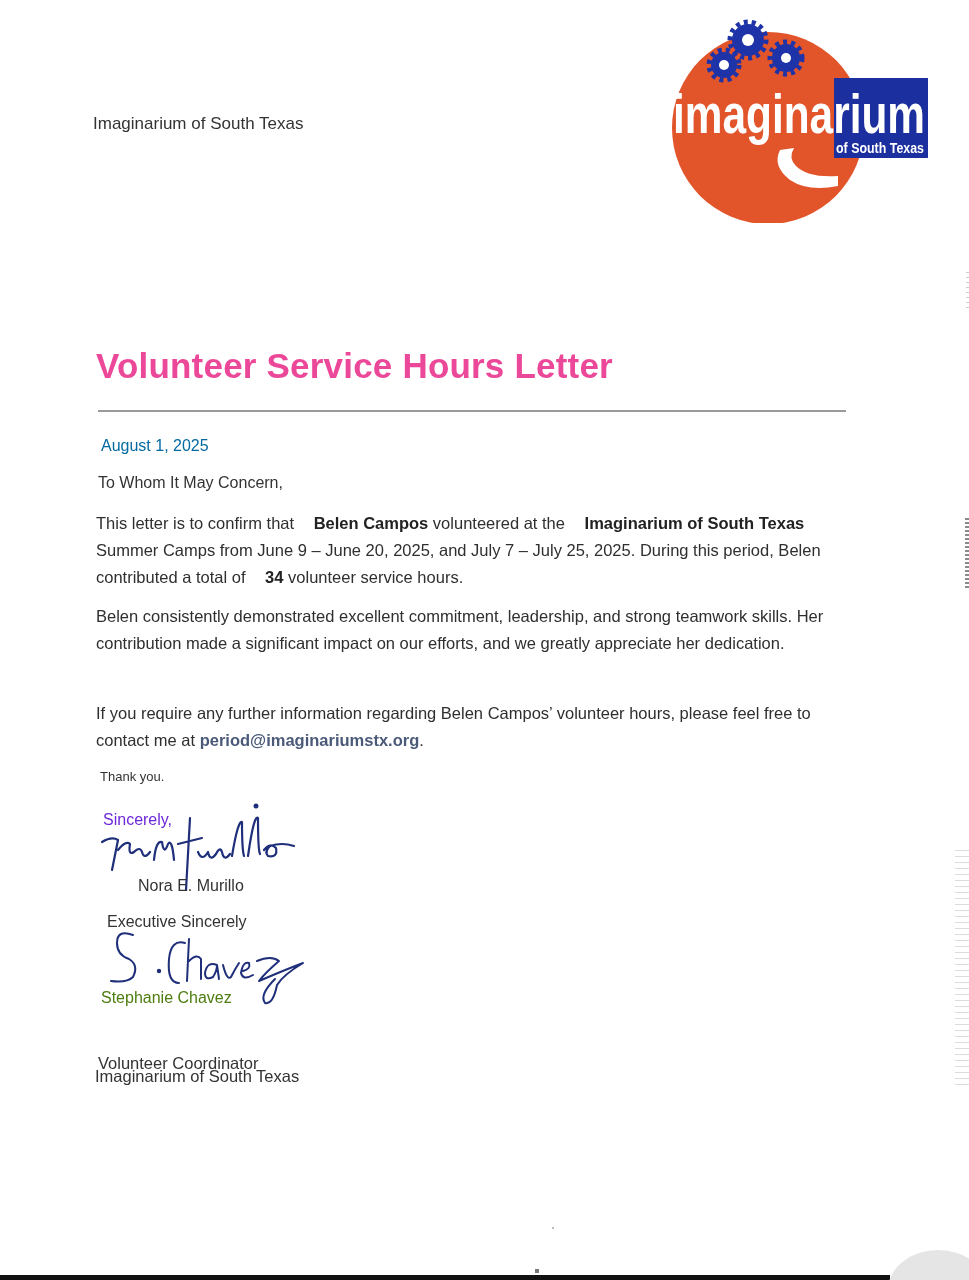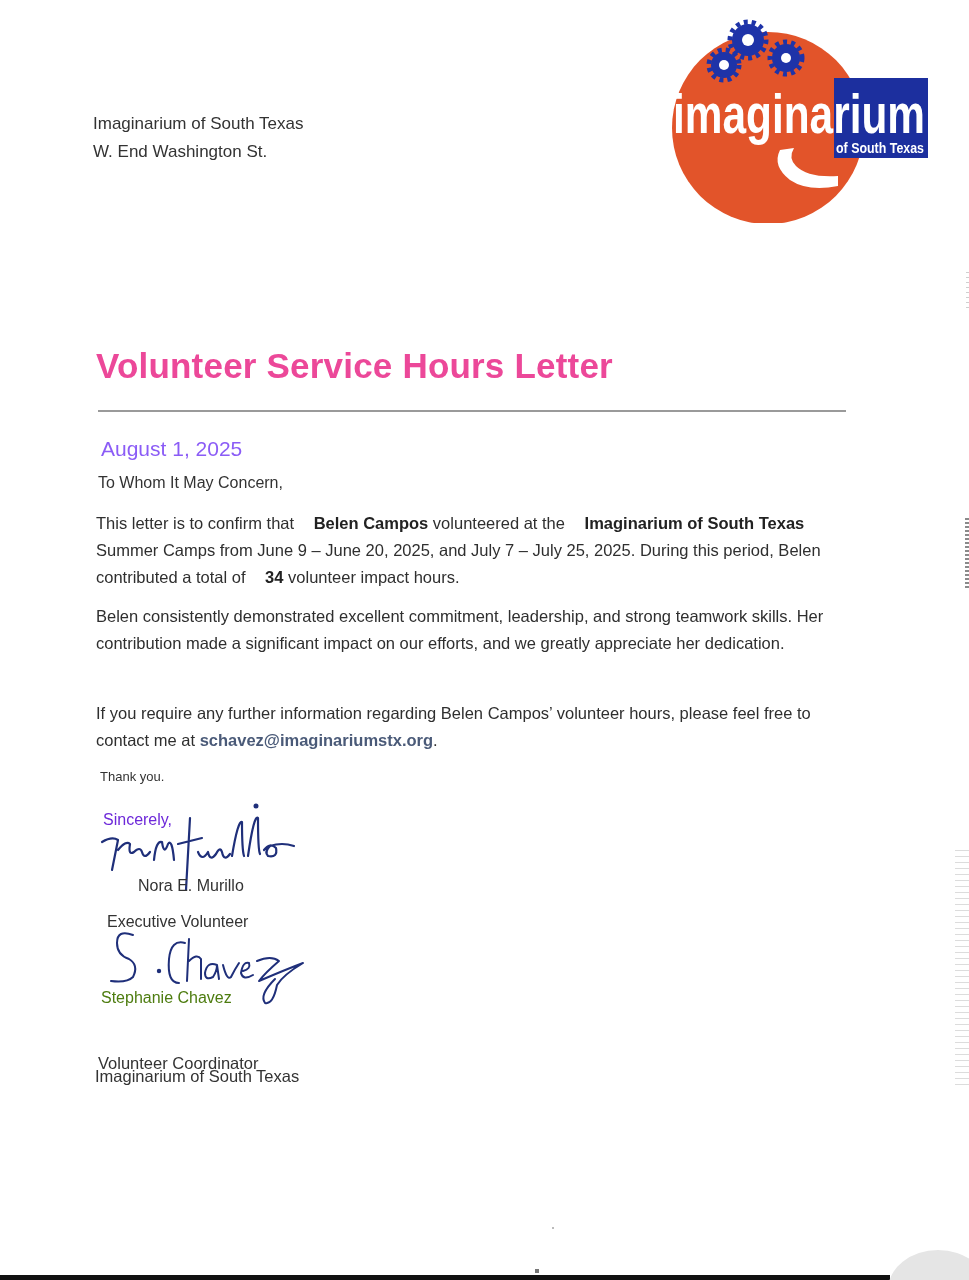--- a/index.html
+++ b/index.html
@@ -7,21 +7,21 @@
       width: 969px; height: 1280px; position: relative; overflow: hidden;
       background: #ffffff; color: #2b2b2b;
       font-family: "Liberation Sans", sans-serif;
     }
     .abs { position: absolute; }
     .addr { left: 93px; top: 110px; font-size: 17px; line-height: 28px; color: #333; }
     .addr div { white-space: nowrap; }
     .logo { left: 668px; top: 8px; width: 265px; height: 215px; }
     .title { left: 96px; top: 346px; font-size: 35px; font-weight: bold; color: #ec4899; letter-spacing: 0.2px; }
     .rule { left: 98px; top: 410px; width: 748px; height: 0; border-top: 2px solid #9a9a9a; }
-    .date { left: 101px; top: 437px; font-size: 21px; color: #8b5cf6; }
+    .date { left: 101px; top: 437px; font-size: 16px; color: #0369a1; }
     .greet { left: 98px; top: 474px; font-size: 16px; color: #333; }
     .para { left: 96px; width: 760px; font-size: 16.5px; line-height: 27px; color: #2f2f2f; }
     .p1 { top: 510px; }
     .p2 { top: 603px; }
     .p3 { top: 700px; }
     .para b { color: #222; padding-left: 15px; }
     .email { color: #4a5a78; font-weight: bold; }
     .thanks { left: 100px; top: 769px; font-size: 13px; color: #333; }
     .sincerely { left: 103px; top: 811px; font-size: 16px; color: #6d28d9; }
     .sig1 { left: 98px; top: 800px; width: 205px; height: 95px; }
@@ -37,21 +37,20 @@
     .margin-marks { left: 955px; width: 10px; }
     .mm1 { top: 518px; height: 70px; background: repeating-linear-gradient(#8a8a8a 0 2px, #fff 2px 4px); width: 4px; left: 965px; }
     .mm2 { top: 850px; height: 240px; background: repeating-linear-gradient(#dcdcdc 0 1px, #fff 1px 6px); width: 14px; }
     .mm3 { top: 272px; height: 40px; background: repeating-linear-gradient(#cfcfcf 0 1px, #fff 1px 5px); width: 3px; left: 966px; }
   </style>
 </head>
 <body>
 
 <div class="abs addr">
   <div>Imaginarium of South Texas</div>
-  <div>W. End Washington St.</div>
 </div>
 
 <svg class="abs logo" viewBox="0 0 265 215">
   <circle cx="100" cy="120" r="96" fill="#e2542a"></circle>
 
   <g fill="#1e33a8">
     <circle cx="56" cy="57" r="13"></circle>
     <circle cx="80" cy="32" r="16"></circle>
     <circle cx="118" cy="50" r="14"></circle>
     <g stroke="#1e33a8" stroke-width="5" stroke-dasharray="4 4" fill="none">
@@ -70,42 +69,42 @@
   <text x="5" y="125" font-family="Liberation Sans, sans-serif" font-weight="bold" font-size="55" fill="#fff" textLength="252" lengthAdjust="spacingAndGlyphs">imaginarium</text>
   <text x="168" y="145" font-family="Liberation Sans, sans-serif" font-weight="bold" font-size="15" fill="#fff" textLength="88" lengthAdjust="spacingAndGlyphs">of South Texas</text>
 </svg>
 
 <div class="abs title">Volunteer Service Hours Letter</div>
 <div class="abs rule"></div>
 
 <div class="abs date">August 1, 2025</div>
 <div class="abs greet">To Whom It May Concern,</div>
 
-<div class="abs para p1"><span>This letter is to confirm that </span><b>Belen Campos</b><span> volunteered at the </span><b>Imaginarium of South Texas</b><span> Summer Camps from June 9 – June 20, 2025, and July 7 – July 25, 2025. During this period, Belen contributed a total of </span><b>34</b><span> volunteer impact hours.</span></div>
+<div class="abs para p1"><span>This letter is to confirm that </span><b>Belen Campos</b><span> volunteered at the </span><b>Imaginarium of South Texas</b><span> Summer Camps from June 9 – June 20, 2025, and July 7 – July 25, 2025. During this period, Belen contributed a total of </span><b>34</b><span> volunteer service hours.</span></div>
 
 <div class="abs para p2">Belen consistently demonstrated excellent commitment, leadership, and strong teamwork skills. Her contribution made a significant impact on our efforts, and we greatly appreciate her dedication.</div>
 
-<div class="abs para p3"><span>If you require any further information regarding Belen Campos’ volunteer hours, please feel free to contact me at </span><span class="email">schavez@imaginariumstx.org</span><span>.</span></div>
+<div class="abs para p3"><span>If you require any further information regarding Belen Campos’ volunteer hours, please feel free to contact me at </span><span class="email">period@imaginariumstx.org</span><span>.</span></div>
 
 <div class="abs thanks">Thank you.</div>
 <div class="abs sincerely">Sincerely,</div>
 
 <svg class="abs sig1" viewBox="0 0 205 95">
   <g fill="none" stroke="#1f2f7a" stroke-width="2.2" stroke-linecap="round" stroke-linejoin="round">
     <path d="M4 42 Q14 36 20 40 L14 70 M20 50 Q28 40 32 44 Q30 56 36 52 Q42 46 44 52 Q46 60 52 52"></path>
     <path d="M56 60 Q58 40 64 42 Q66 56 70 44 Q74 38 76 60"></path>
     <path d="M92 18 L88 90 M80 44 Q96 40 104 38"></path>
     <path d="M100 52 Q104 62 110 52 Q112 62 118 54 Q122 46 124 52 Q126 62 132 54"></path>
     <path d="M134 56 Q140 20 144 22 Q144 50 146 56 M150 56 Q156 14 160 18 Q160 50 162 54"></path>
     <path d="M166 50 Q172 42 178 48 Q180 58 170 56 Q166 52 172 46 Q184 42 196 46"></path>
     <circle cx="158" cy="6" r="1.4" fill="#1f2f7a"></circle>
   </g>
 </svg>
 <div class="abs name1">Nora E. Murillo</div>
-<div class="abs role1">Executive Volunteer</div>
+<div class="abs role1">Executive Sincerely</div>
 
 <svg class="abs sig2" viewBox="0 0 210 90">
   <g fill="none" stroke="#1f2f7a" stroke-width="2" stroke-linecap="round" stroke-linejoin="round">
     <path d="M28 10 Q12 4 12 18 Q12 30 24 34 Q34 40 28 52 Q22 58 6 56"></path>
     <circle cx="54" cy="46" r="1.2" fill="#1f2f7a"></circle>
     <path d="M80 18 Q66 14 64 34 Q62 58 74 58 M84 14 L82 56 M84 36 Q92 28 96 34 L96 54"></path>
     <path d="M112 40 Q102 36 100 48 Q100 56 108 52 Q112 46 112 40 L114 54"></path>
     <path d="M118 40 Q122 56 126 52 Q130 44 134 38"></path>
     <path d="M138 46 Q146 44 144 38 Q138 36 136 48 Q138 56 148 50"></path>
     <path d="M152 36 Q166 30 174 36 Q160 48 154 56 Q182 44 198 38 Q178 50 172 60 Q168 80 160 78 Q154 70 170 54"></path>

